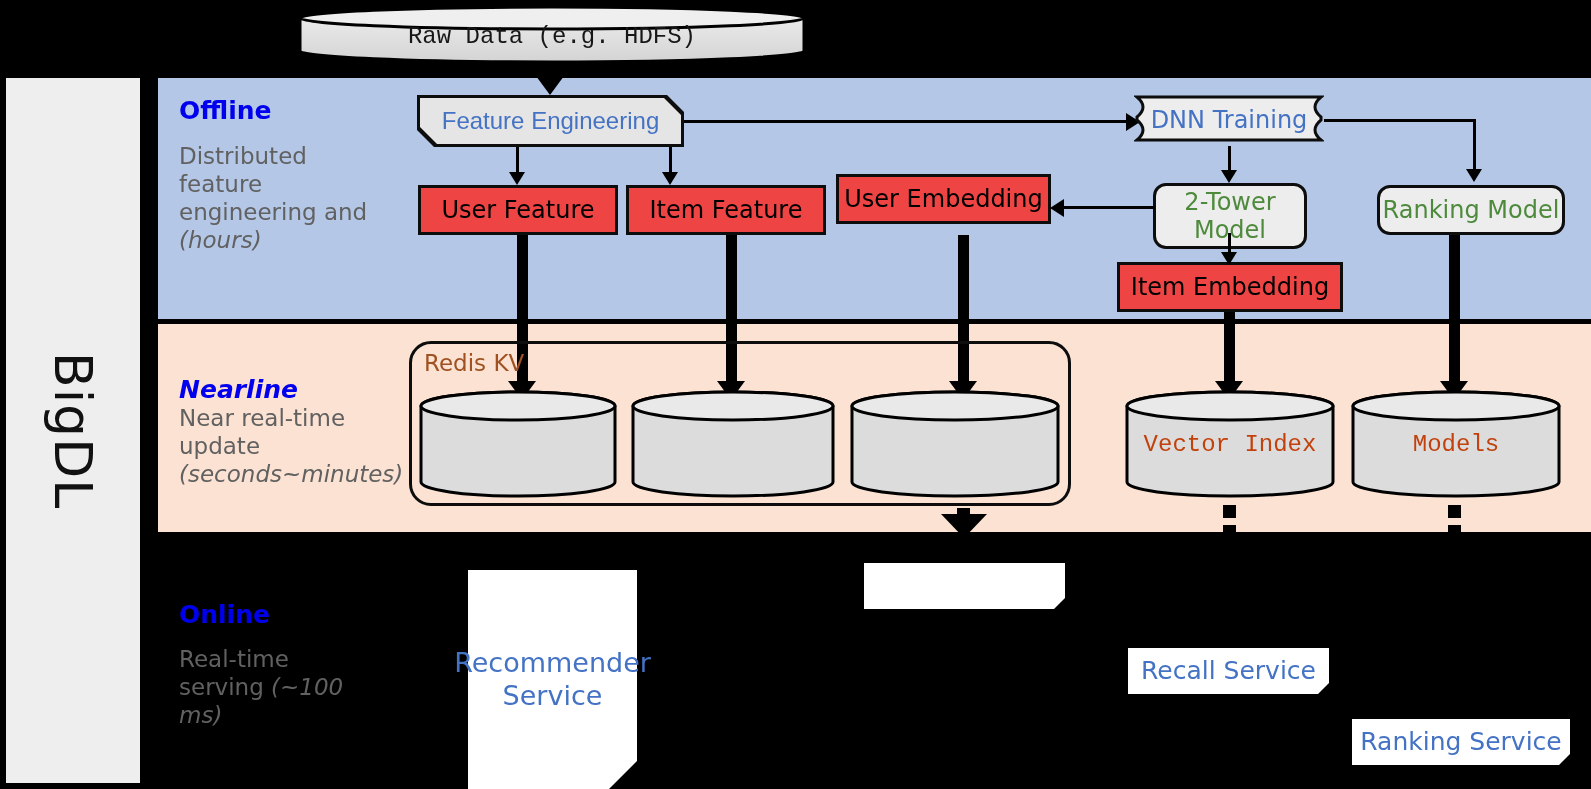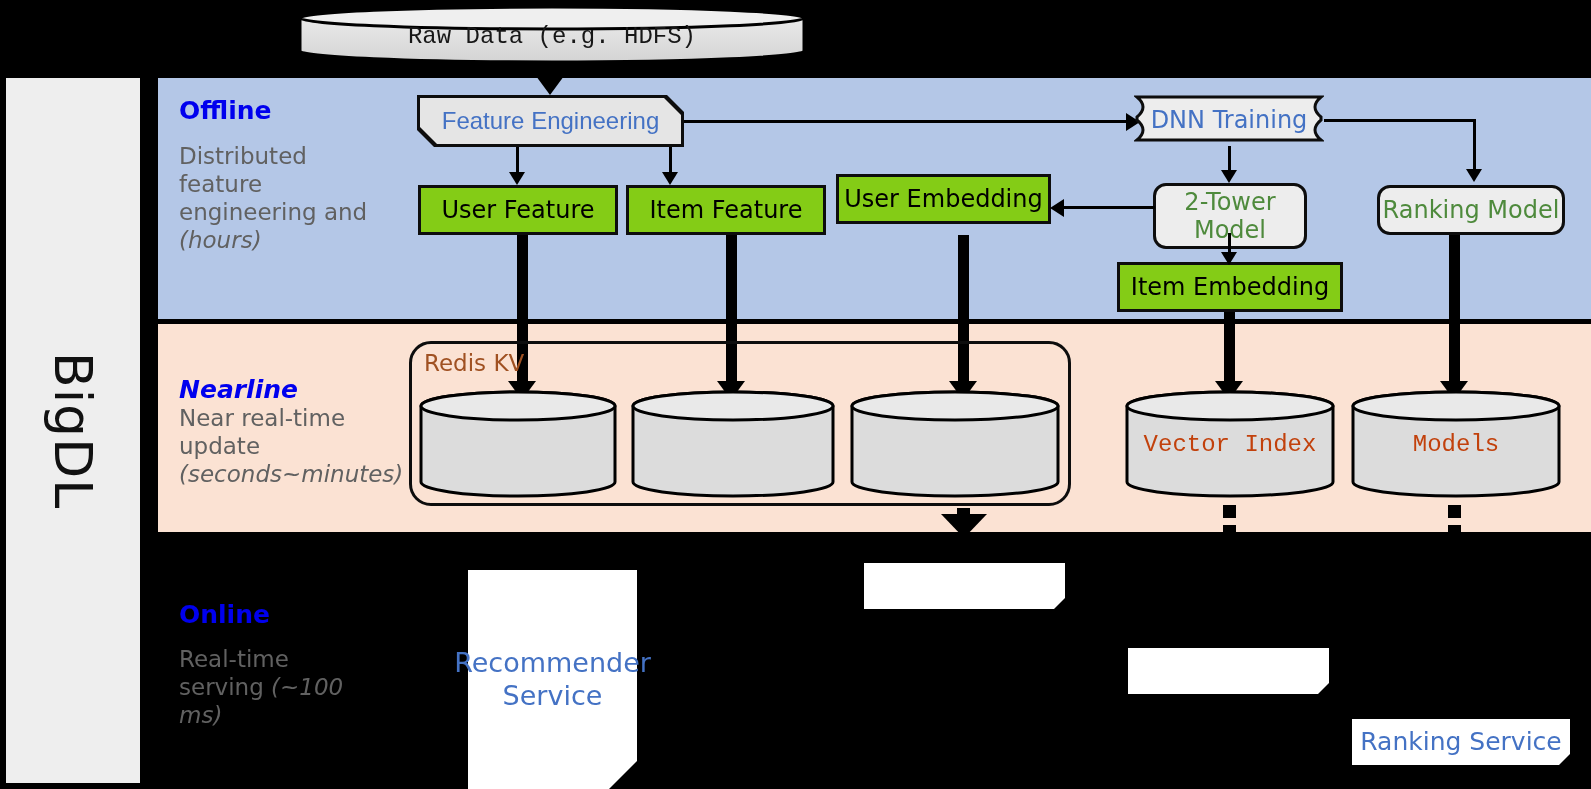--- a/index.html
+++ b/index.html
@@ -28,21 +28,21 @@
   .band-title{position:absolute;color:#0000ee;font-size:25px;font-weight:600;
               font-family:"DejaVu Sans",sans-serif;white-space:nowrap;}
   .band-sub{position:absolute;color:#616161;font-size:23px;line-height:1.22;
             font-family:"DejaVu Sans",sans-serif;white-space:pre-line;}
   .band-sub i{font-style:italic;}
 
   
   .box{position:absolute;box-sizing:border-box;display:flex;align-items:center;
        justify-content:center;text-align:center;font-family:"DejaVu Sans",sans-serif;}
 
-  .gray-box{background:#84cc16;border:3px solid #0d0d0d;color:#000;font-size:24px;}
+  .gray-box{background:#ef4444;border:3px solid #0d0d0d;color:#000;font-size:24px;}
 
   .proc-box{background:#ededed;border:3px solid #0d0d0d;font-size:24px;}
   .proc-green{color:#4e8a3c;}
   .rounded{border-radius:13px;}
 
   
   .clip-corner{
     background:#e5e5e5;color:#4472c4;font-size:24px;
     border:none;
     clip-path:polygon(0 0, calc(100% - 17px) 0, 100% 17px, 100% 100%, 17px 100%, 0 calc(100% - 17px));
@@ -250,20 +250,21 @@
   <div class="doc doc-big" style="left:468px;top:570px;width:169px;height:219px;padding:0 14px;">
     <span>Recommender Service</span>
     <span class="fold"></span>
   </div>
 
   <div class="doc" style="left:864px;top:563px;width:201px;height:46px;">
     <span class="fold"></span>
   </div>
 
   <div class="doc" style="left:1128px;top:648px;width:201px;height:46px;">
+    <span>Recall Service</span>
     <span class="fold"></span>
   </div>
 
   <div class="doc" style="left:1352px;top:719px;width:218px;height:46px;">
     <span>Ranking Service</span>
     <span class="fold"></span>
   </div>
 
 </div>
 

